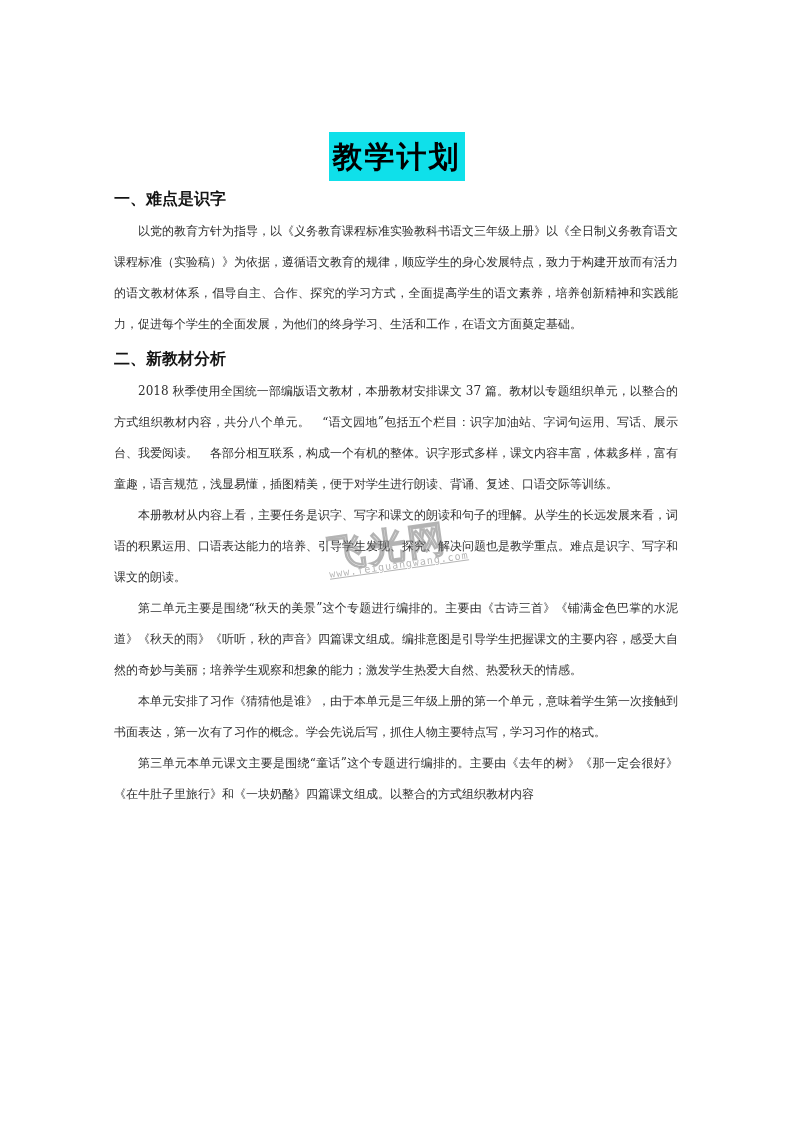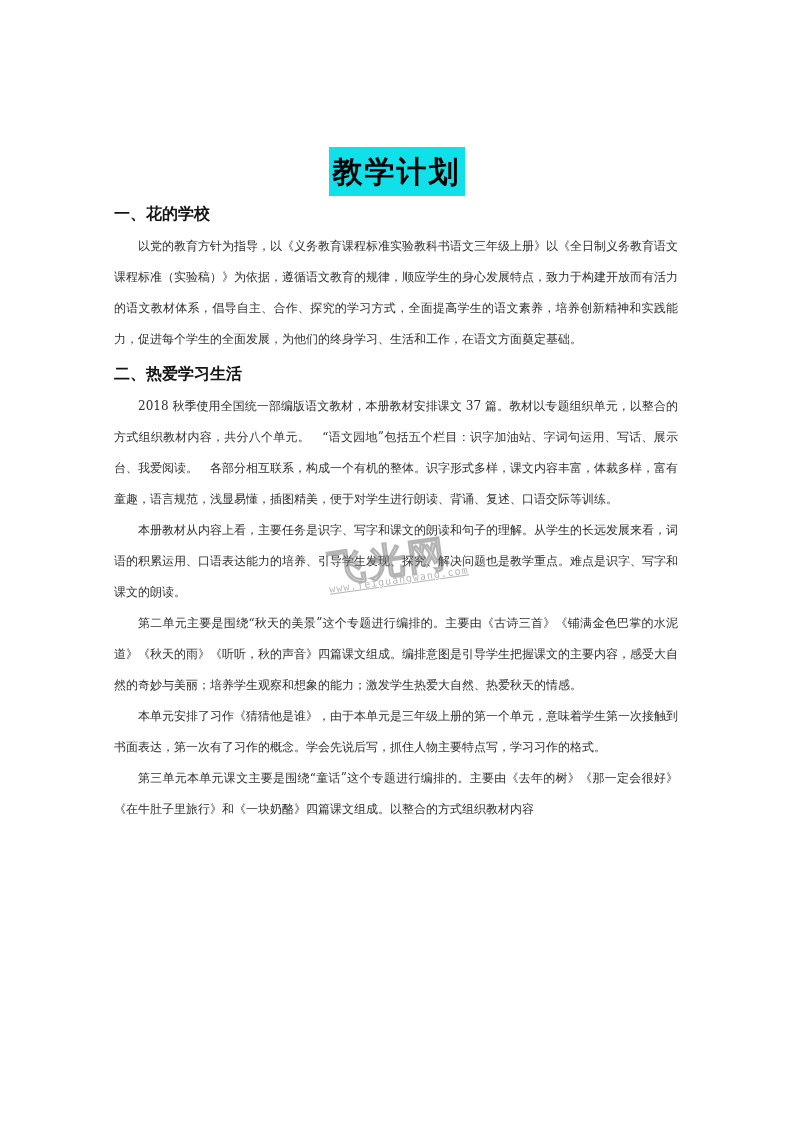--- a/index.html
+++ b/index.html
@@ -1,19 +1,19 @@
 <!DOCTYPE html>
 <html><head>
 <meta charset="utf-8">
 <style>
   html, body { margin:0; padding:0; background:#ffffff; }
   .page {
     position:relative;
     width:793px; height:886px;
-    margin:15px auto;
+    margin:0 auto;
     background:#ffffff;
     overflow:hidden;
     font-family:"DejaVu Serif","Liberation Serif",serif;
     color:#2f2f2f;
   }
   .title-row { text-align:center; padding-top:132px; }
   .doc-title {
     display:inline-block;
     background:#0fe0ea;
     color:#000000;
@@ -69,25 +69,25 @@
 <body>
 
 <div class="page">
 
   <div class="title-row">
     <span class="doc-title">教学计划</span>
   </div>
 
   <div class="content">
 
-    <h2 class="section-heading">一、花的学校</h2>
+    <h2 class="section-heading">一、难点是识字</h2>
 
     <p class="para">以党的教育方针为指导，以《义务教育课程标准实验教科书语文三年级上册》以《全日制义务教育语文课程标准（实验稿）》为依据，遵循语文教育的规律，顺应学生的身心发展特点，致力于构建开放而有活力的语文教材体系，倡导自主、合作、探究的学习方式，全面提高学生的语文素养，培养创新精神和实践能力，促进每个学生的全面发展，为他们的终身学习、生活和工作，在语文方面奠定基础。</p>
 
-    <h2 class="section-heading second">二、热爱学习生活</h2>
+    <h2 class="section-heading second">二、新教材分析</h2>
 
     <p class="para">2018 秋季使用全国统一部编版语文教材，本册教材安排课文 37 篇。教材以专题组织单元，以整合的方式组织教材内容，共分八个单元。　“语文园地”包括五个栏目：识字加油站、字词句运用、写话、展示台、我爱阅读。　各部分相互联系，构成一个有机的整体。识字形式多样，课文内容丰富，体裁多样，富有童趣，语言规范，浅显易懂，插图精美，便于对学生进行朗读、背诵、复述、口语交际等训练。</p>
 
     <p class="para">本册教材从内容上看，主要任务是识字、写字和课文的朗读和句子的理解。从学生的长远发展来看，词语的积累运用、口语表达能力的培养、引导学生发现、探究、解决问题也是教学重点。难点是识字、写字和课文的朗读。</p>
 
 
     <p class="para">第二单元主要是围绕“秋天的美景”这个专题进行编排的。主要由《古诗三首》《铺满金色巴掌的水泥道》《秋天的雨》《听听，秋的声音》四篇课文组成。编排意图是引导学生把握课文的主要内容，感受大自然的奇妙与美丽；培养学生观察和想象的能力；激发学生热爱大自然、热爱秋天的情感。</p>
 
     <p class="para">本单元安排了习作《猜猜他是谁》，由于本单元是三年级上册的第一个单元，意味着学生第一次接触到书面表达，第一次有了习作的概念。学会先说后写，抓住人物主要特点写，学习习作的格式。</p>
 

